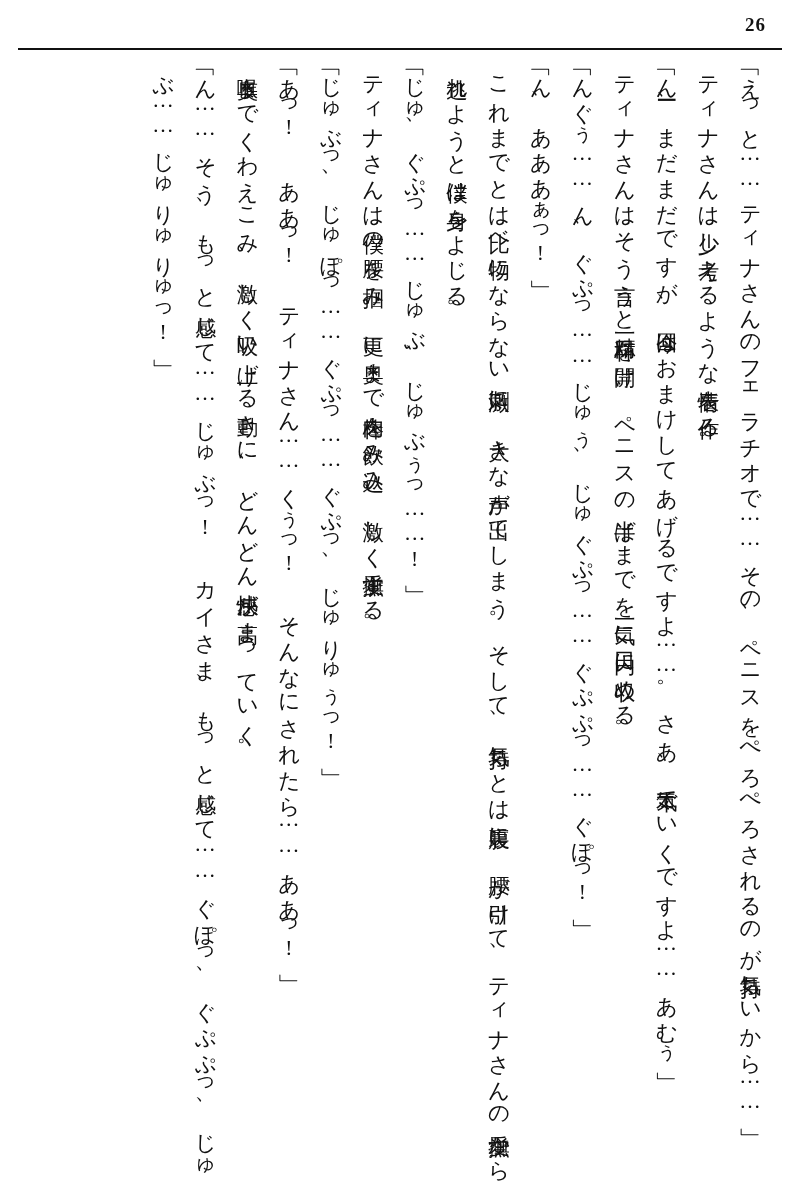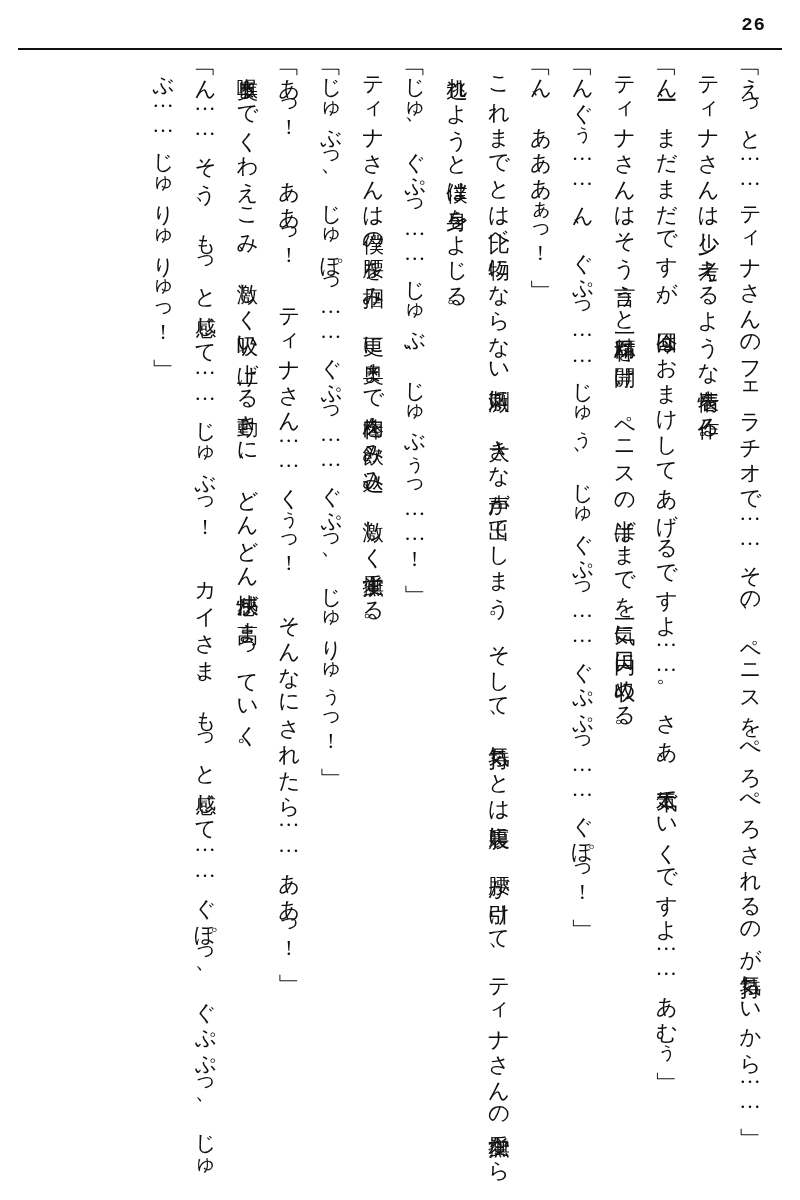--- a/index.html
+++ b/index.html
@@ -20,21 +20,21 @@
     height: 1200px;
     box-sizing: border-box;
   }
   .page-number {
     position: absolute;
     top: 14px;
     right: 34px;
     font-size: 19px;
     font-weight: bold;
     letter-spacing: 1px;
-    font-family: Liberation Mono, monospace;
+    font-family: Liberation Serif, serif;
   }
   .rule {
     position: absolute;
     left: 18px;
     right: 18px;
     top: 48px;
     height: 2px;
     background: #111111;
   }
   .body-area {

